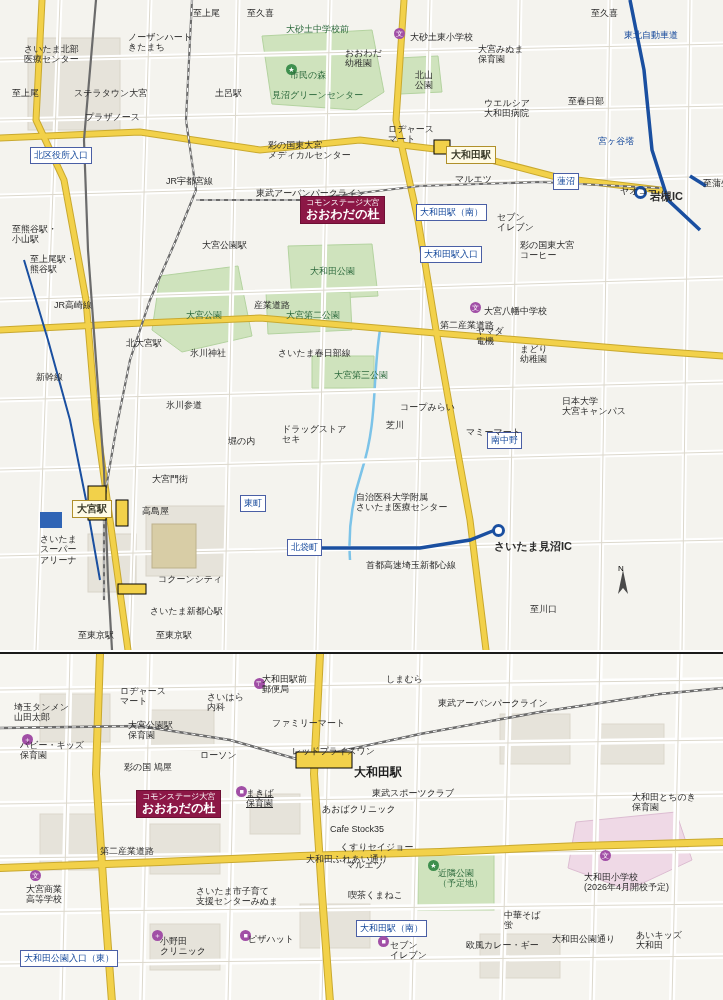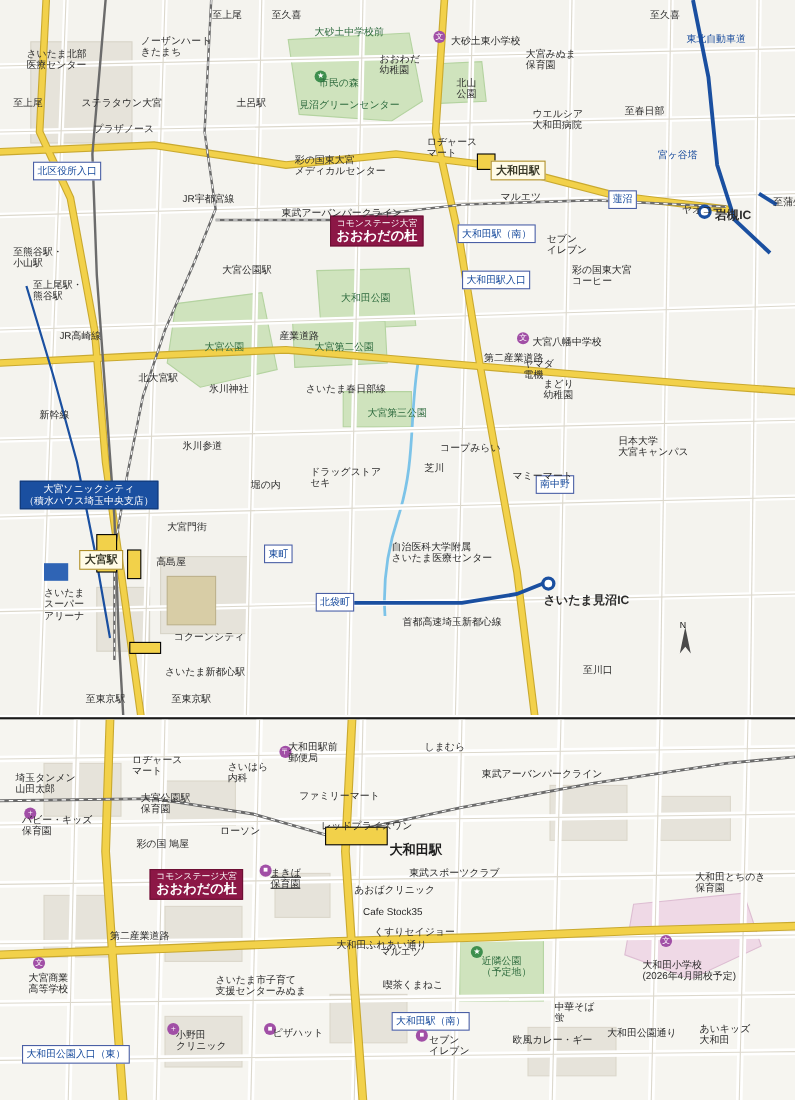--- a/index.html
+++ b/index.html
@@ -139,22 +139,20 @@
 <div class="boxsta" style="left:446px;top:146px;"><span>大和田駅</span></div>
 <div class="boxsta" style="left:72px;top:500px;"><span>大宮駅</span></div>
 
 <div class="box" style="left:30px;top:147px;"><span>北区役所入口</span></div>
 <div class="box" style="left:416px;top:204px;"><span>大和田駅（南）</span></div>
 <div class="box" style="left:420px;top:246px;"><span>大和田駅入口</span></div>
 <div class="box" style="left:553px;top:173px;"><span>蓮沼</span></div>
 <div class="box" style="left:487px;top:432px;"><span>南中野</span></div>
 <div class="box" style="left:240px;top:495px;"><span>東町</span></div>
 <div class="box" style="left:287px;top:539px;"><span>北袋町</span></div>
-<div class="box" style="left:18px;top:437px;background:#1a4fa0;color:#fff;border-color:#123a7a;text-align:center;line-height:1.2;"><span style="white-space:pre;">大宮ソニックシティ
-（積水ハウス埼玉中央支店）</span></div>
 
 <div class="ic" style="left:634px;top:186px;"></div>
 <div class="lbl" style="left:650px;top:190px;font-size:11px;font-weight:bold;"><span>岩槻IC</span></div>
 <div class="ic" style="left:492px;top:524px;"></div>
 <div class="lbl" style="left:494px;top:540px;font-size:11px;font-weight:bold;"><span>さいたま見沼IC</span></div>
 
 <div class="poi" style="left:394px;top:28px;">文</div>
 <div class="poi" style="left:470px;top:302px;">文</div>
 <div class="poi green" style="left:286px;top:64px;">★</div>
 
@@ -216,21 +214,21 @@
       <div class="lbl green" style="left: 186px; top: 310px;">大宮公園</div>
       <div class="lbl green" style="left: 286px; top: 310px;">大宮第二公園</div>
       <div class="lbl" style="left: 254px; top: 300px;">産業道路</div>
       <div class="lbl" style="left: 440px; top: 320px;">第二産業道路</div>
       <div class="lbl" style="left: 476px; top: 326px;">ヤマダ
 電機</div>
       <div class="lbl" style="left: 126px; top: 338px;">北大宮駅</div>
       <div class="lbl" style="left: 190px; top: 348px;">氷川神社</div>
       <div class="lbl" style="left: 36px; top: 372px;">新幹線</div>
       <div class="lbl green" style="left: 334px; top: 370px;">大宮第三公園</div>
-      <div class="lbl" style="left: 494px; top: 344px;">まどり
+      <div class="lbl" style="left: 520px; top: 344px;">まどり
 幼稚園</div>
       <div class="lbl" style="left: 278px; top: 348px;">さいたま春日部線</div>
       <div class="lbl" style="left: 400px; top: 402px;">コープみらい</div>
       <div class="lbl" style="left: 466px; top: 382px; margin-top: 45px;">マミーマート</div>
       <div class="lbl" style="left: 562px; top: 396px;">日本大学
 大宮キャンパス</div>
       <div class="lbl" style="left: 166px; top: 400px; text-align: right;">氷川参道</div>
       <div class="lbl" style="left: 228px; top: 436px;">堀の内</div>
       <div class="lbl" style="left: 282px; top: 424px;">ドラッグストア
 セキ</div>

